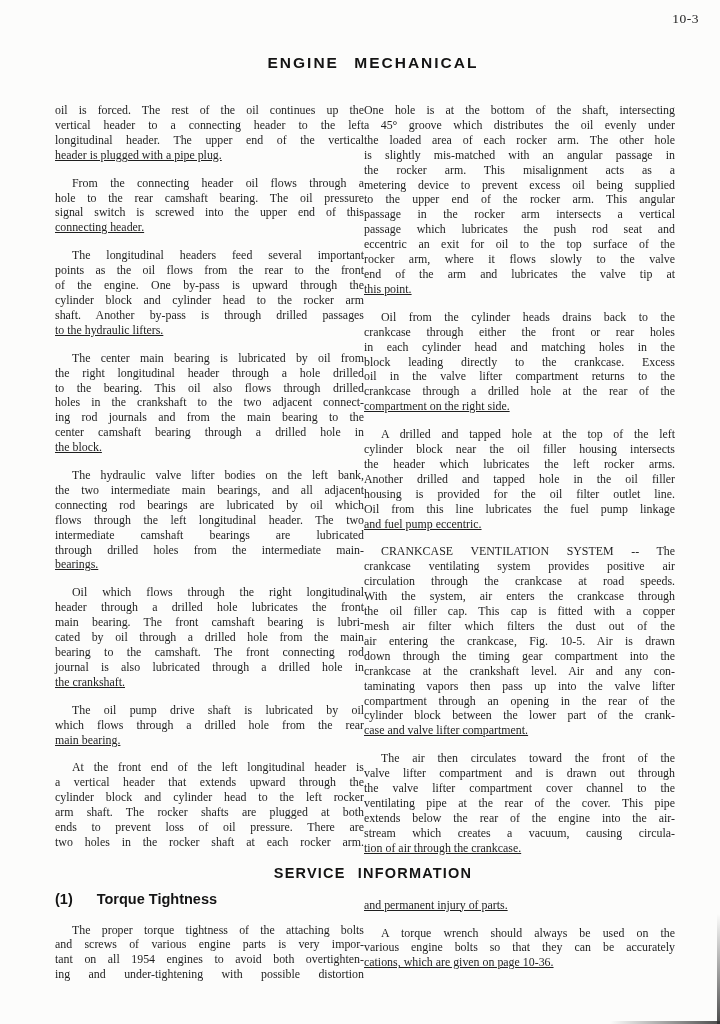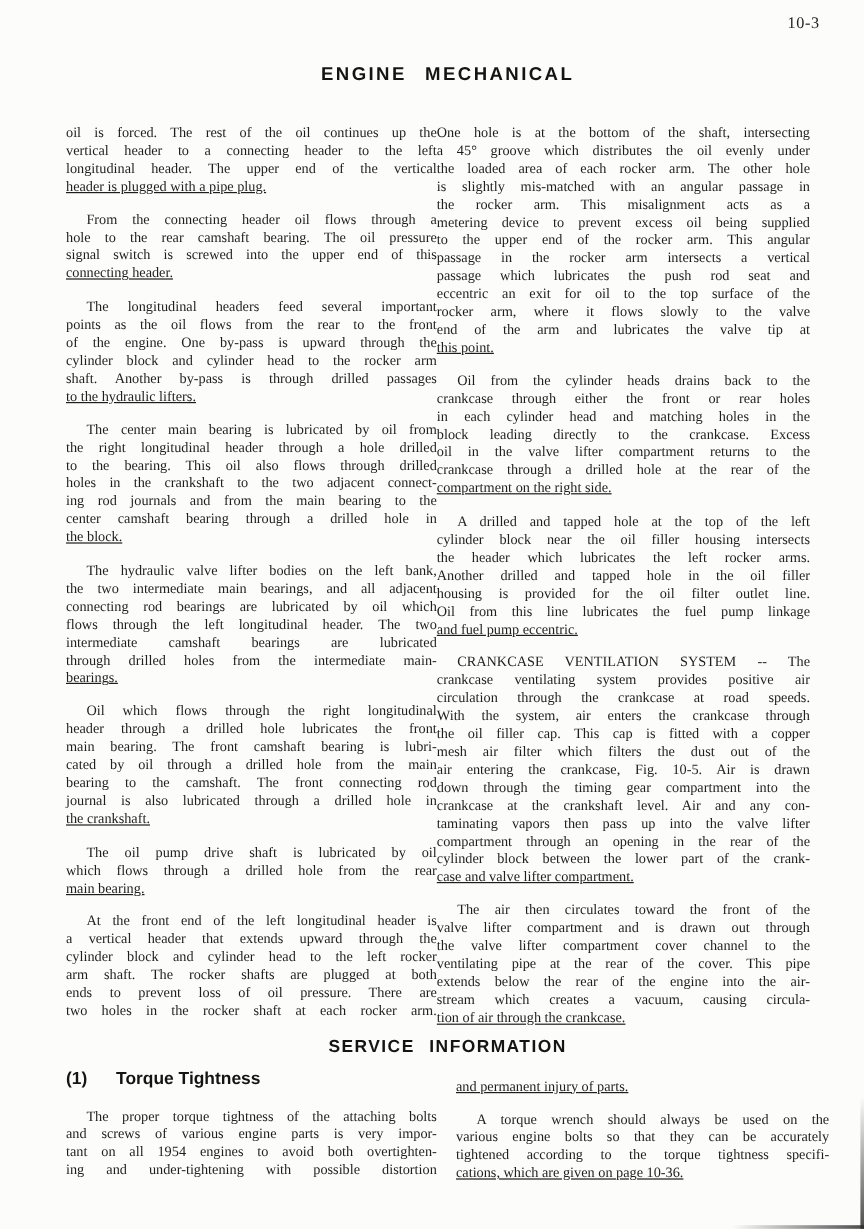--- a/index.html
+++ b/index.html
@@ -7,21 +7,21 @@
     width:720px; height:1024px;
     background:#fcfcfb;
     font-family:"Liberation Serif", serif;
     color:#1e1e1e;
     position:relative;
     overflow:hidden;
   }
   .page { width:100%; height:100%; position:relative; }
 
   .page-number {
-    position:absolute; top:11px; right:37px;
+    position:absolute; top:11px; right:21px;
     font-size:13.5px; letter-spacing:0.5px; color:#222;
   }
 
   .title {
     padding-top:54px; margin:0 29px 16px 55px;
     text-align:center;
     font-family:"Liberation Sans", sans-serif;
     font-weight:bold; font-size:15.5px;
     letter-spacing:2px; word-spacing:9px;
     color:#141414;
@@ -39,21 +39,21 @@
   .para.indent .line:first-child { text-indent:17px; }
 
   .service-heading {
     margin:9px 29px 0 55px;
     text-align:center;
     font-family:"Liberation Sans", sans-serif;
     font-weight:bold; font-size:14.5px;
     letter-spacing:1.2px; word-spacing:7px;
     color:#141414;
   }
-  .service-cols { margin-top:11px;justify-content:space-between; }
+  .service-cols { margin-top:11px; }
   .item-heading {
     font-family:"Liberation Sans", sans-serif;
     font-weight:bold; font-size:14.5px; color:#141414;
   }
   .item-heading .item-title { margin-left:24px; }
   .service-left-paras  { margin-top:16px; }
   .service-right-paras { margin-top:6px; }
 
   .edge-right {
     position:absolute; right:0; bottom:0; width:3px; height:110px;
@@ -214,21 +214,20 @@
         </div>
     </div>
     <div class="col col-right">
       <div class="service-right-paras">
           <div class="para">
             <div class="line last">and permanent injury of parts.</div>
           </div>
           <div class="para indent">
             <div class="line">A torque wrench should always be used on the</div>
             <div class="line">various engine bolts so that they can be accurately</div>
-            <div class="line">tightened according to the torque tightness specifi-</div>
             <div class="line last">cations, which are given on page 10-36.</div>
           </div>
         </div>
     </div>
   </div>
 
   <div class="edge-right"></div>
   <div class="edge-bottom"></div>
 
 </div>

